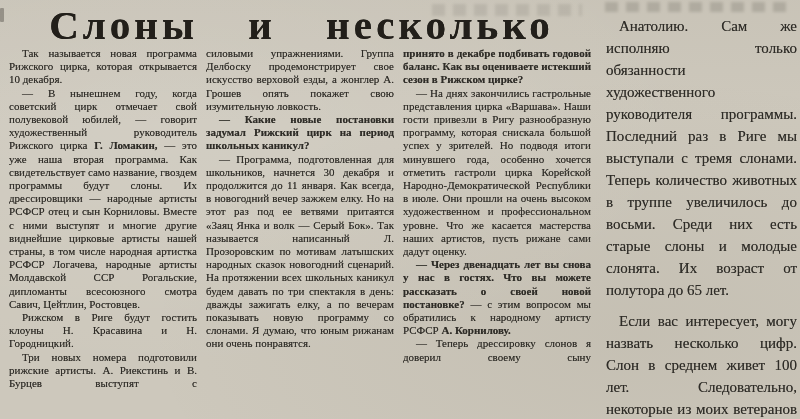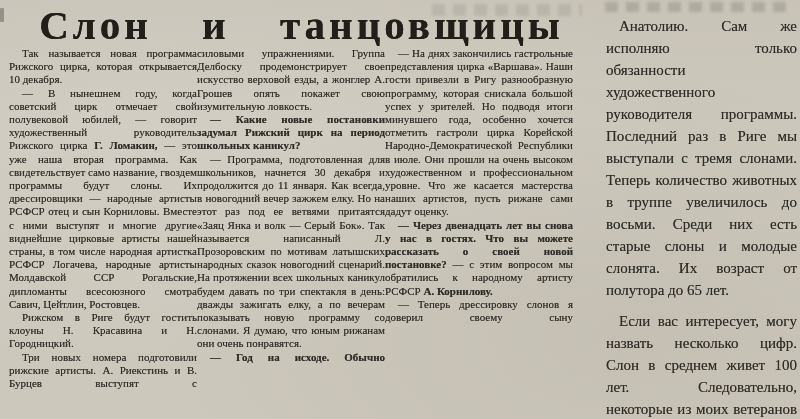--- a/index.html
+++ b/index.html
@@ -23,21 +23,21 @@
   }
   .left{width:585px;flex:0 0 585px;}
   .headline{
     margin:0;height:47px;line-height:50px;
     text-align:center;
     font-size:41px;font-weight:700;color:#221f1a;
     letter-spacing:4px;word-spacing:36px;
     white-space:nowrap;
     text-shadow:0 0 0.5px #221f1a;
   }
-  .cols{display:flex;gap:0;}
+  .cols{display:flex;gap:9px;}
   .col{
     width:188px;flex:0 0 188px;
     height:372px;overflow:hidden;
     font-size:11px;line-height:13.2px;color:#2e2c27;
     text-align:justify;
     hyphens:auto;-webkit-hyphens:auto;
   }
   .col4{
     width:191px;flex:0 0 191px;
     padding-top:15px;height:404px;overflow:hidden;
@@ -67,39 +67,39 @@
 </head>
 <body>
 
 <div class="sheet">
   <div class="bleed bleed-1"></div>
   <div class="bleed bleed-2"></div>
   <div class="speck"></div>
 
   <div class="main">
     <div class="left">
-      <h1 class="headline">Слон и танцовщицы</h1>
+      <h1 class="headline">Слоны и несколько</h1>
 
       <div class="cols">
 
         <div class="col">
           <p class="indent"><span>Так называется новая программа Рижского цирка, которая открывается 10 декабря.</span></p>
           <p class="indent"><span>— В нынешнем году, когда советский цирк отмечает свой полувековой юбилей, — говорит художественный руководитель Рижского цирка </span><span class="bold">Г. Ломакин,</span><span> — это уже наша вторая программа. Как свидетельствует само название, гвоздем программы будут слоны. Их дрессировщики — народные артисты РСФСР отец и сын Корниловы. Вместе с ними выступят и многие другие виднейшие цирковые артисты нашей страны, в том числе народная артистка РСФСР Логачева, народные артисты Молдавской ССР Рогальские, дипломанты всесоюзного смотра Савич, Цейтлин, Ростовцев.</span></p>
           <p class="indent"><span>Рижском в Риге будут гостить клоуны Н. Красавина и Н. Городницкий.</span></p>
           <p class="indent fill"><span>Три новых номера подготовили рижские артисты. А. Риекстинь и В. Бурцев выступят с</span></p>
         </div>
 
         <div class="col">
           <p><span>силовыми упражнениями. Группа Делбоску продемонстрирует свое искусство верховой езды, а жонглер А. Грошев опять покажет свою изумительную ловкость.</span></p>
           <p class="indent bold"><span>— Какие новые постановки задумал Рижский цирк на период школьных каникул?</span></p>
           <p class="indent"><span>— Программа, подготовленная для школьников, начнется 30 декабря и продолжится до 11 января. Как всегда, в новогодний вечер зажжем елку. Но на этот раз под ее ветвями притаятся «Заяц Янка и волк — Серый Бок». Так называется написанный Л. Прозоровским по мотивам латышских народных сказок новогодний сценарий. На протяжении всех школьных каникул будем давать по три спектакля в день: дважды зажигать елку, а по вечерам показывать новую программу со слонами. Я думаю, что юным рижанам они очень понравятся.</span></p>
-          <p class="indent bold fill"><span>— Год на исходе. Обычно</span></p>
         </div>
 
         <div class="col">
+          <p class="bold"><span>принято в декабре подбивать годовой баланс. Как вы оцениваете истекший сезон в Рижском цирке?</span></p>
           <p class="indent"><span>— На днях закончились гастрольные представления цирка «Варшава». Наши гости привезли в Ригу разнообразную программу, которая снискала большой успех у зрителей. Но подводя итоги минувшего года, особенно хочется отметить гастроли цирка Корейской Народно-Демократической Республики в июле. Они прошли на очень высоком художественном и профессиональном уровне. Что же касается мастерства наших артистов, пусть рижане сами дадут оценку.</span></p>
           <p class="indent"><span class="bold">— Через двенадцать лет вы снова у нас в гостях. Что вы можете рассказать о своей новой постановке?</span><span> — с этим вопросом мы обратились к народному артисту РСФСР </span><span class="bold">А. Корнилову.</span></p>
           <p class="indent fill"><span>— Теперь дрессировку слонов я доверил своему сыну</span></p>
         </div>
 
       </div>
     </div>
 
     <div class="col4">
       <p class="indent"><span>Анатолию. Сам же исполняю только обязанности художественного руководителя программы. Последний раз в Риге мы выступали с тремя слонами. Теперь количество животных в труппе увеличилось до восьми. Среди них есть старые слоны и молодые слонята. Их возраст от полутора до 65 лет.</span></p>

